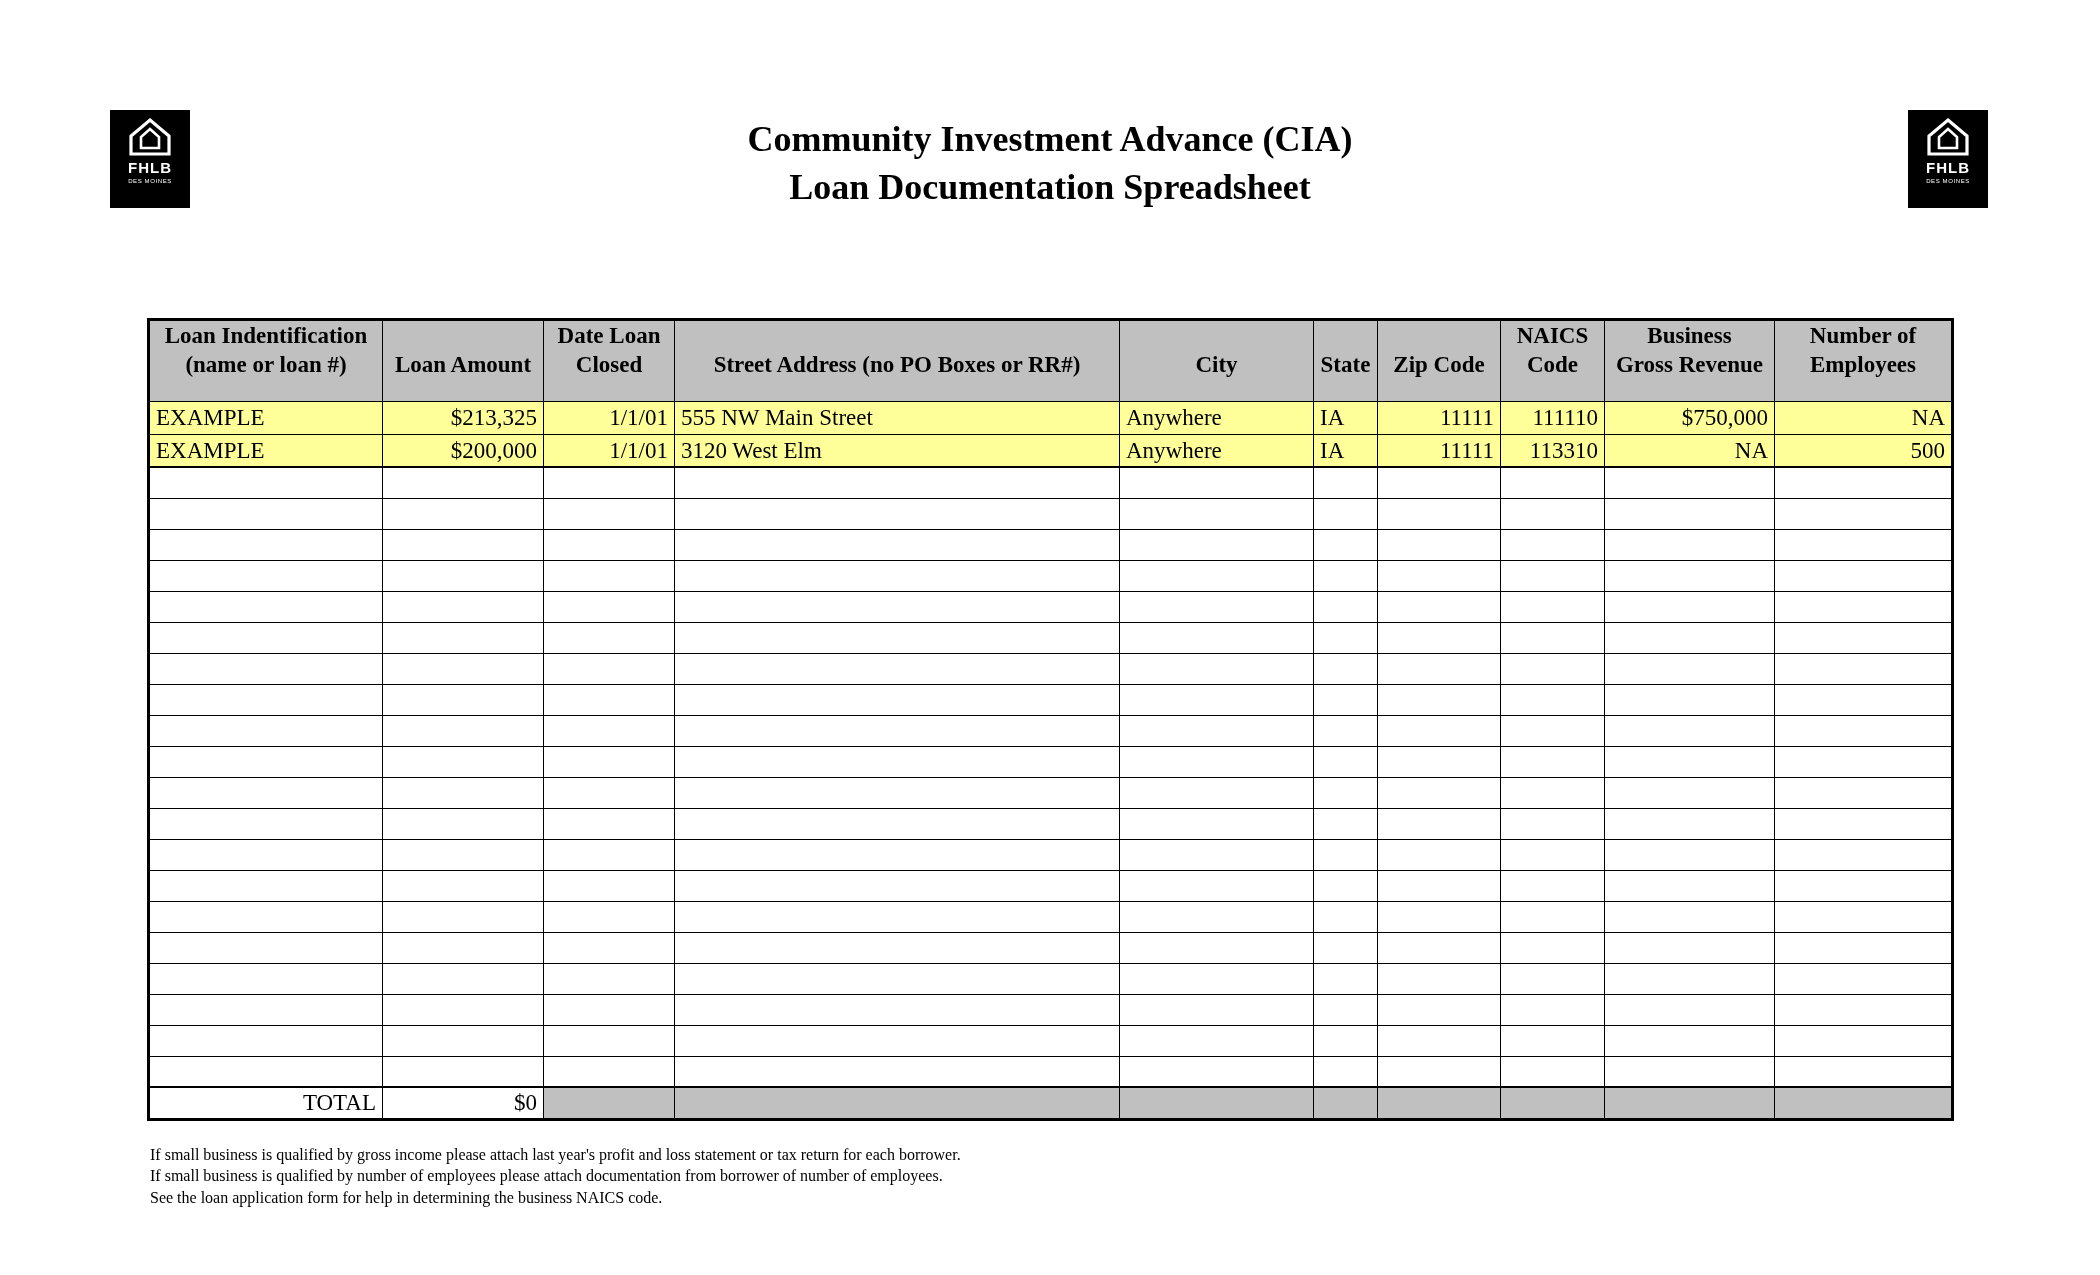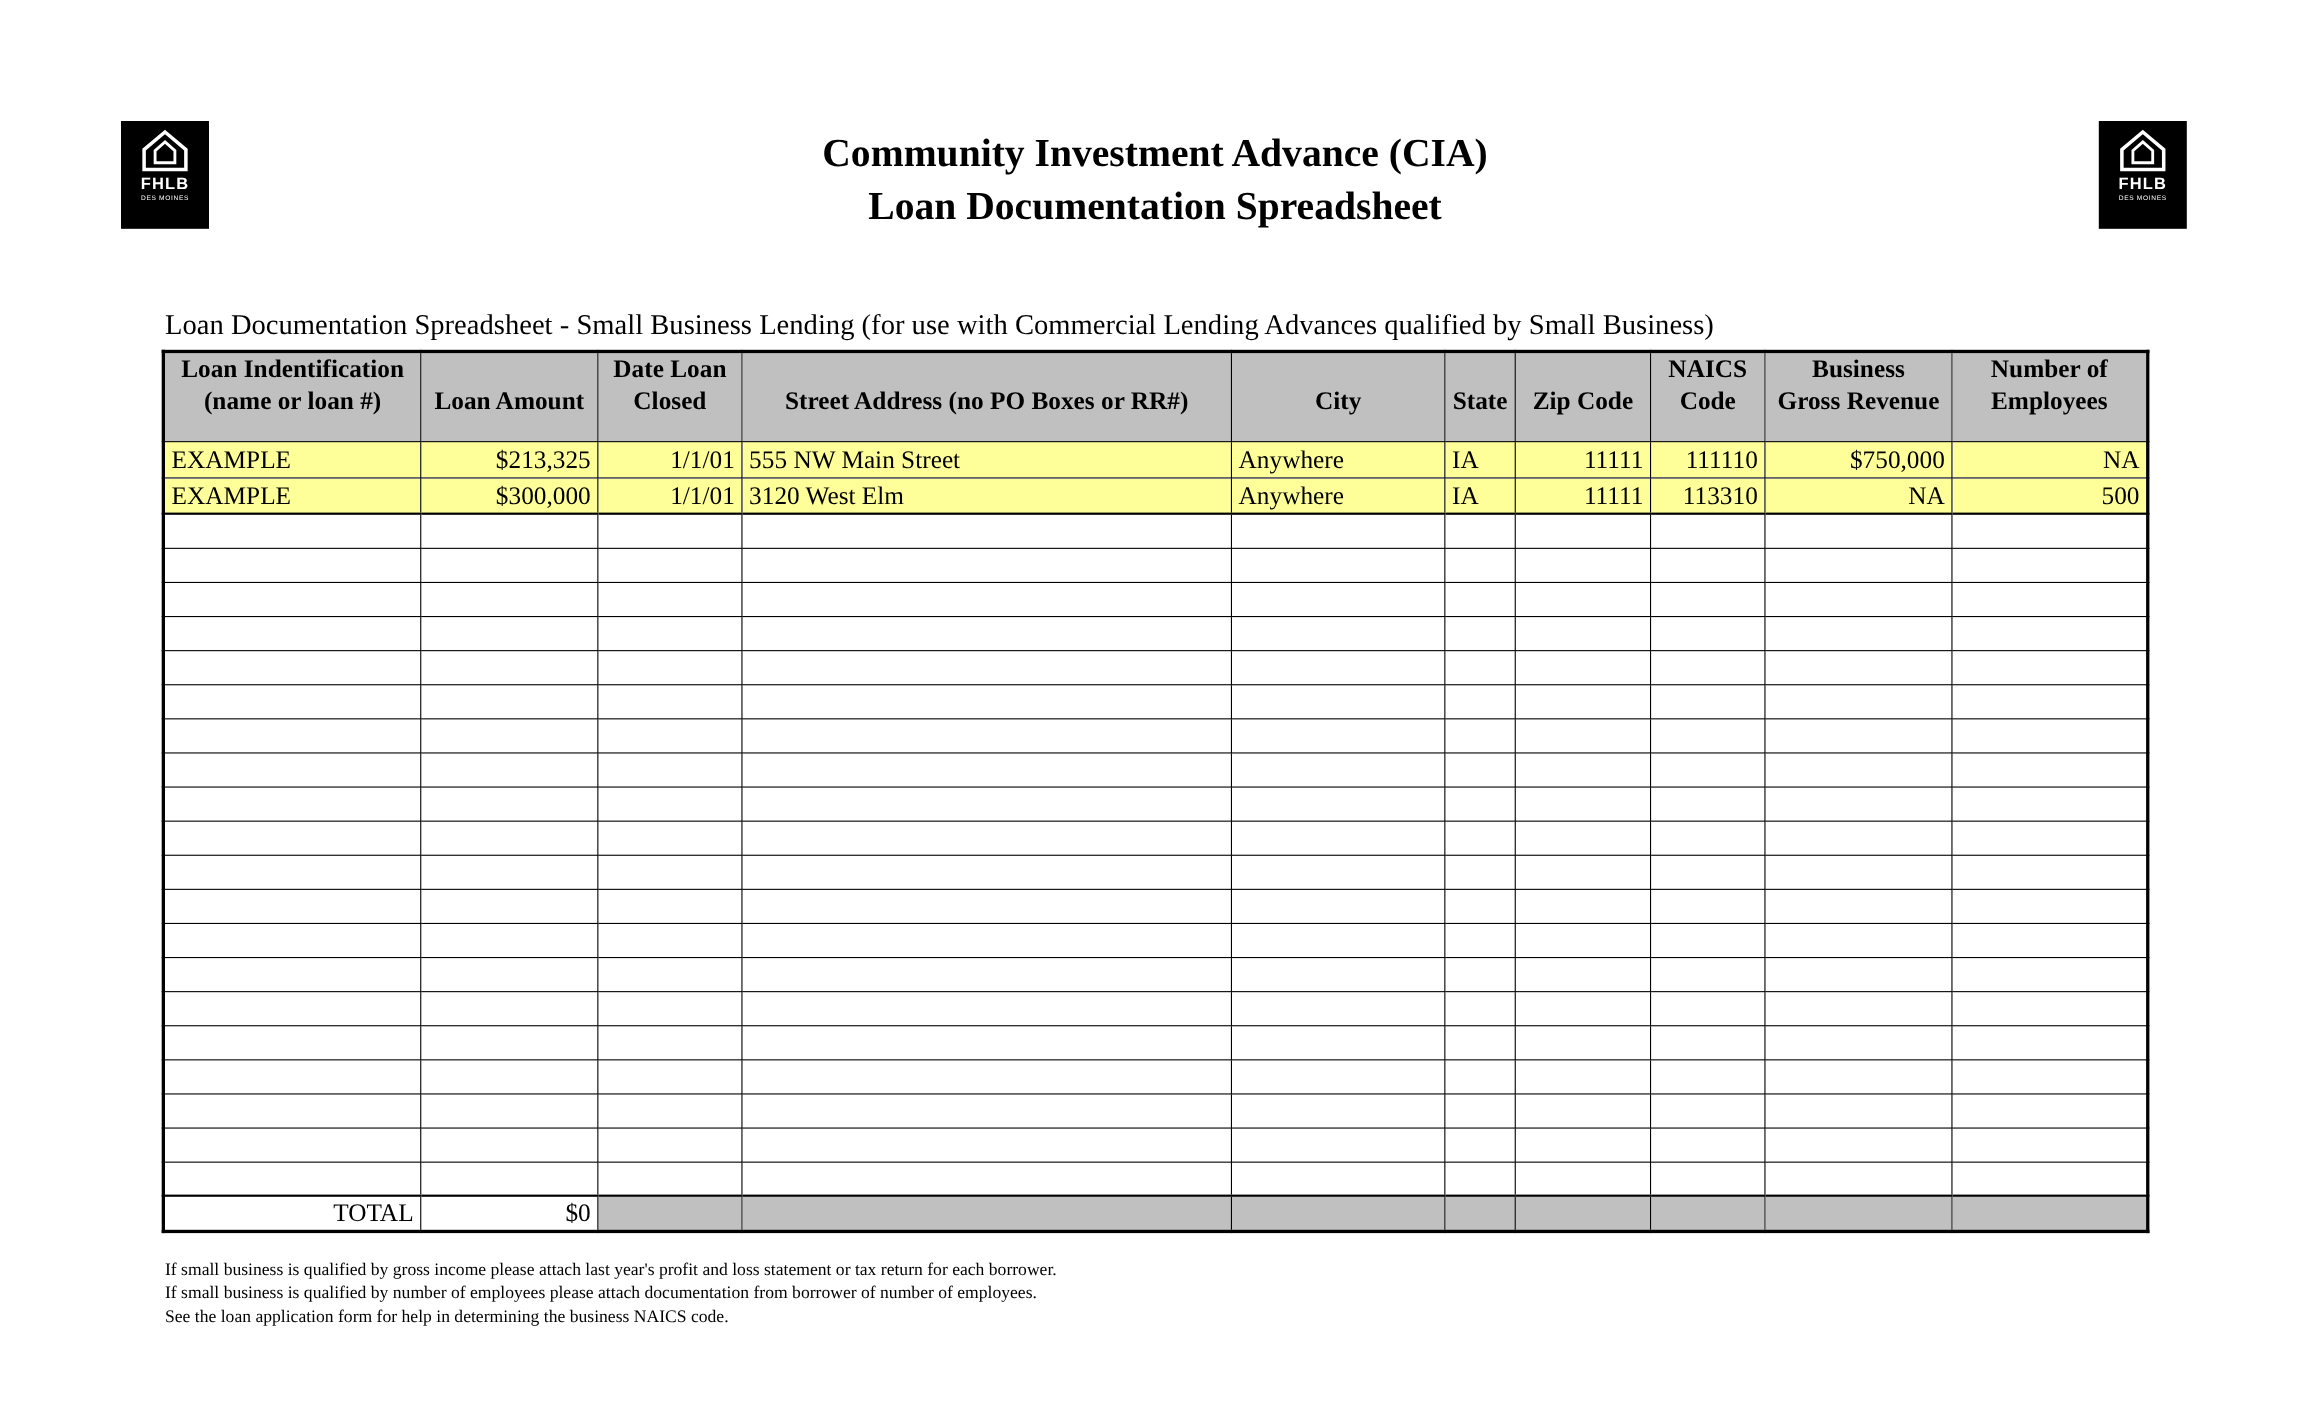--- a/index.html
+++ b/index.html
@@ -87,21 +87,20 @@
     </svg>
     <div class="logo-text">FHLB</div>
     <div class="logo-sub">DES MOINES</div>
   </div>
 
   <div class="titles">
     <div class="title-line">Community Investment Advance (CIA)</div>
     <div class="title-line">Loan Documentation Spreadsheet</div>
   </div>
 
-  <div class="subtitle">Loan Documentation Spreadsheet - Small Business Lending (for use with Commercial Lending Advances qualified by Small Business)</div>
 
   <table class="loan-table">
     <colgroup>
       <col style="width:234px">
         <col style="width:161px">
         <col style="width:131px">
       <col style="width:445px">
         <col style="width:194px">
         <col style="width:64px">
       <col style="width:123px">
@@ -156,21 +155,21 @@
           <td class="al">555 NW Main Street</td>
           <td class="al">Anywhere</td>
           <td class="al">IA</td>
           <td class="ar">11111</td>
           <td class="ar">111110</td>
           <td class="ar">$750,000</td>
           <td class="ar">NA</td>
         </tr>
         <tr class="example last">
           <td class="al">EXAMPLE</td>
-          <td class="ar">$300,000</td>
+          <td class="ar">$200,000</td>
           <td class="ar">1/1/01</td>
           <td class="al">3120 West Elm</td>
           <td class="al">Anywhere</td>
           <td class="al">IA</td>
           <td class="ar">11111</td>
           <td class="ar">113310</td>
           <td class="ar">NA</td>
           <td class="ar">500</td>
         </tr>
         <tr class="empty">

